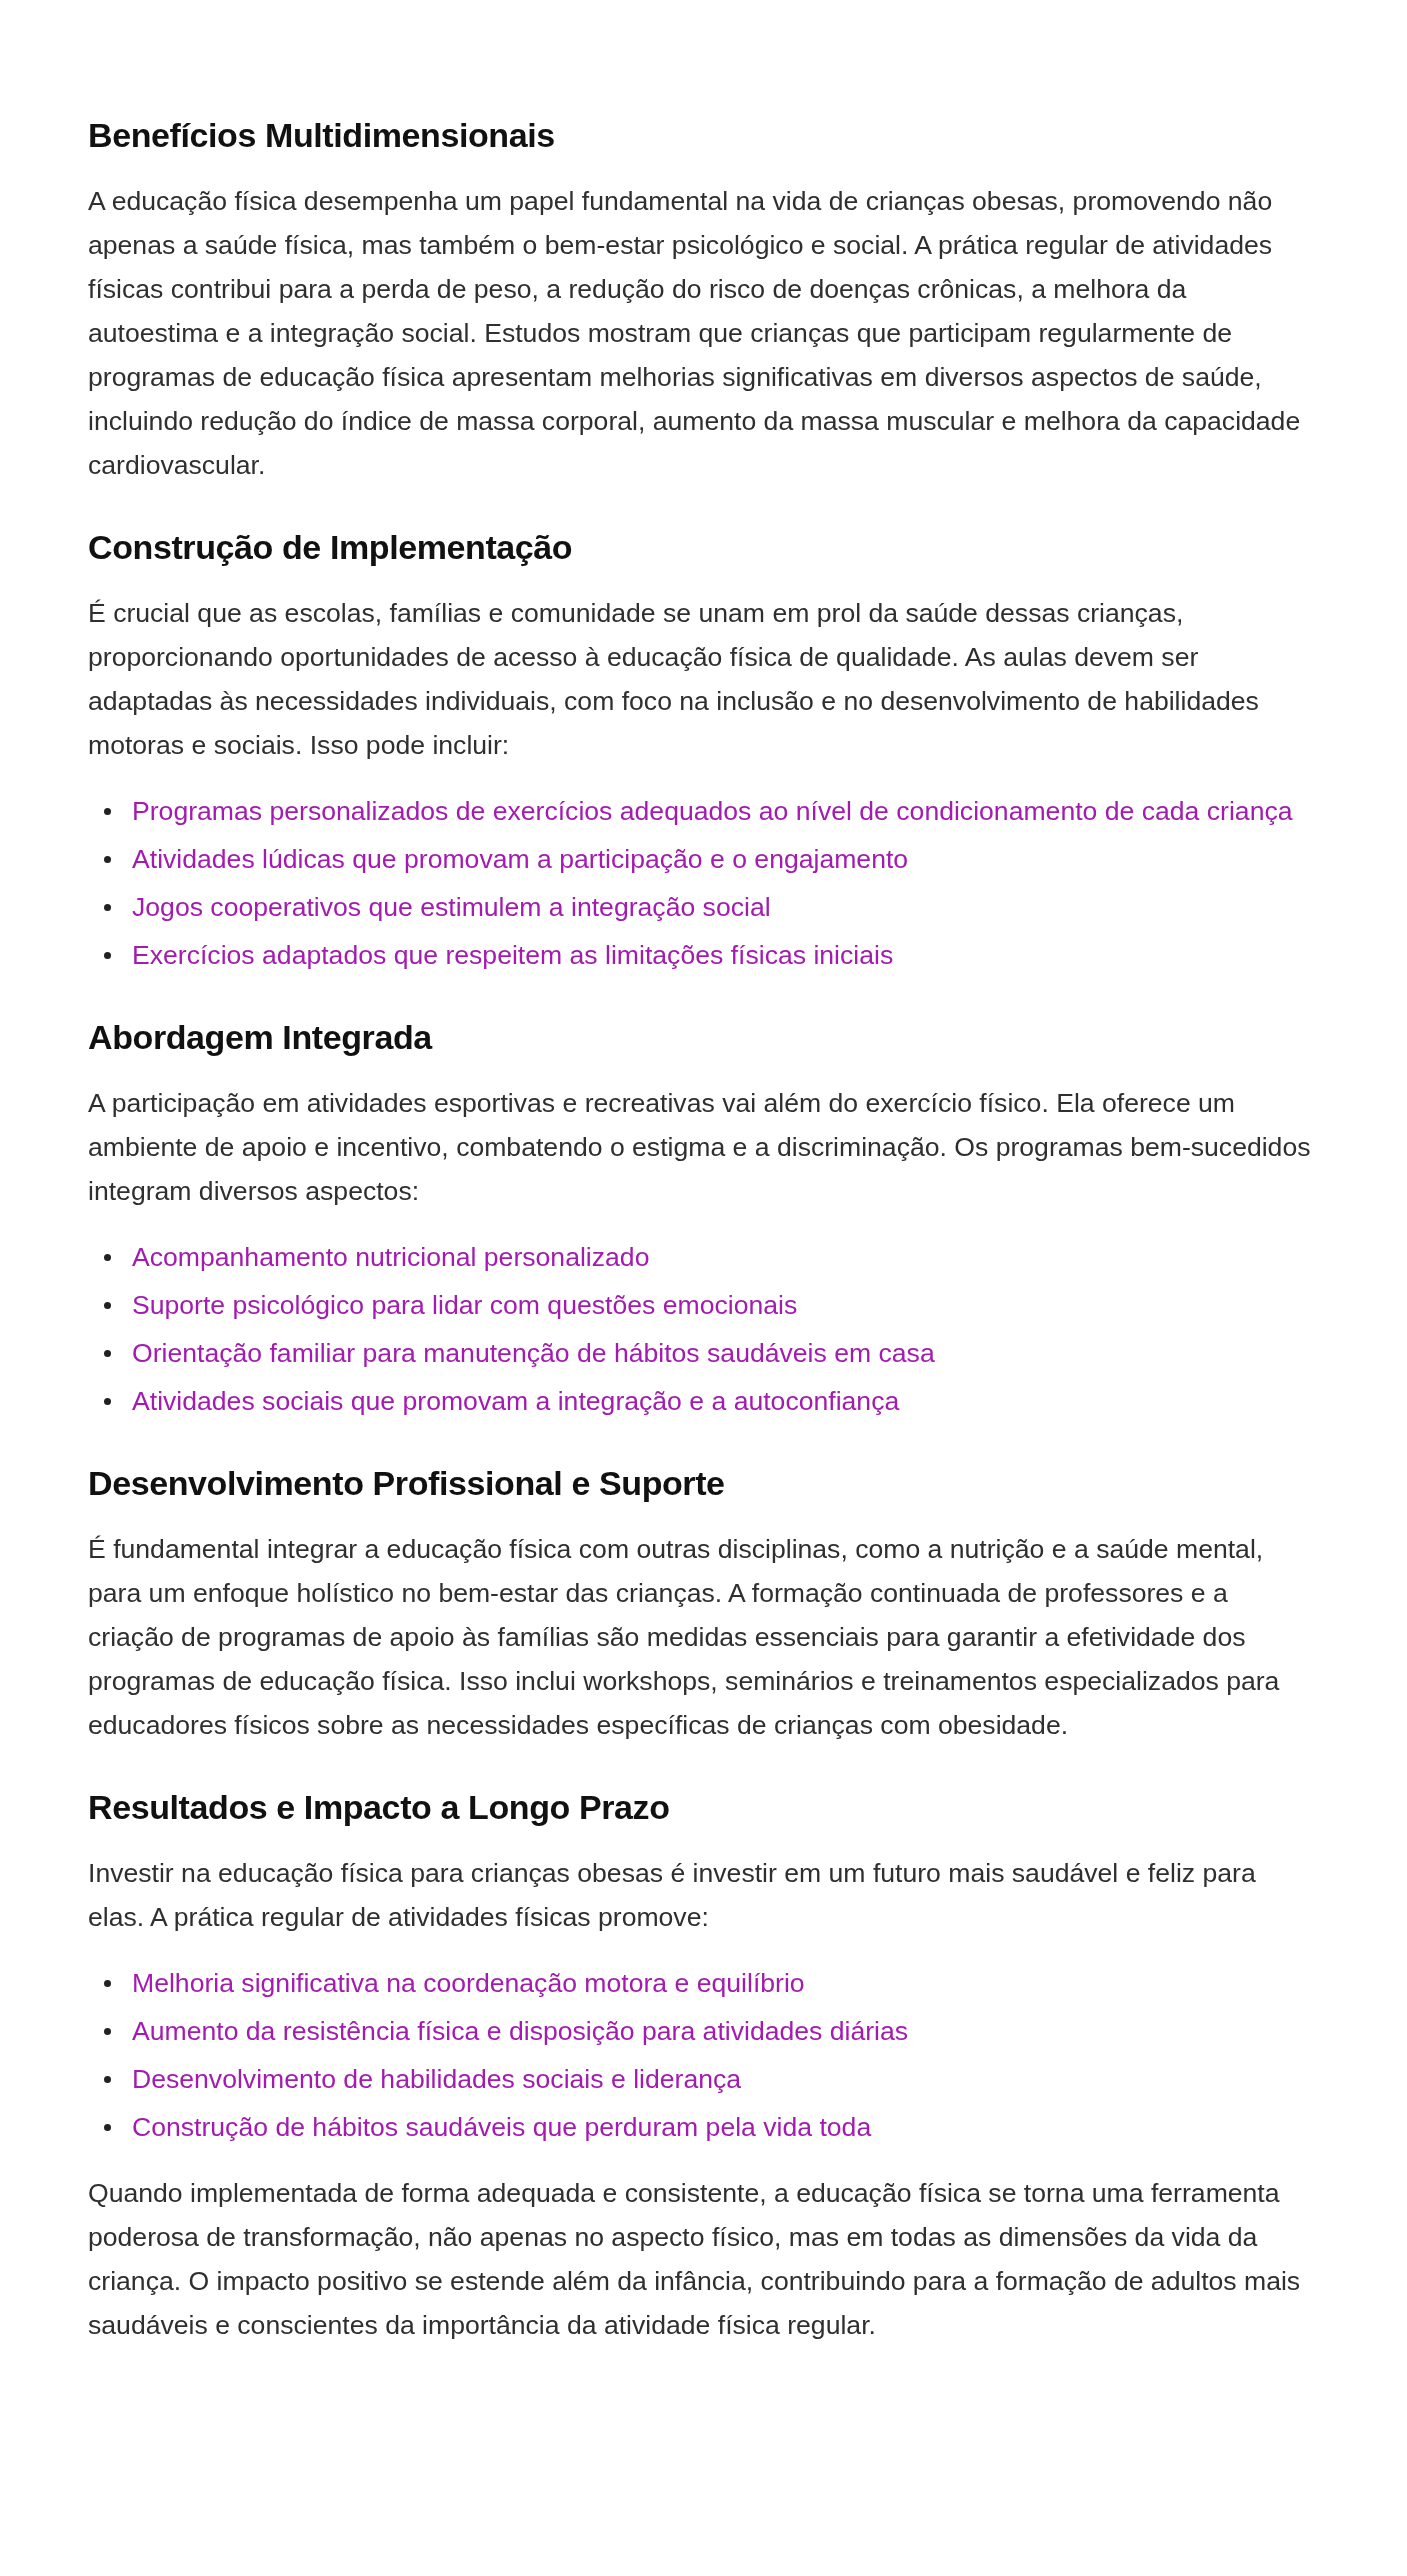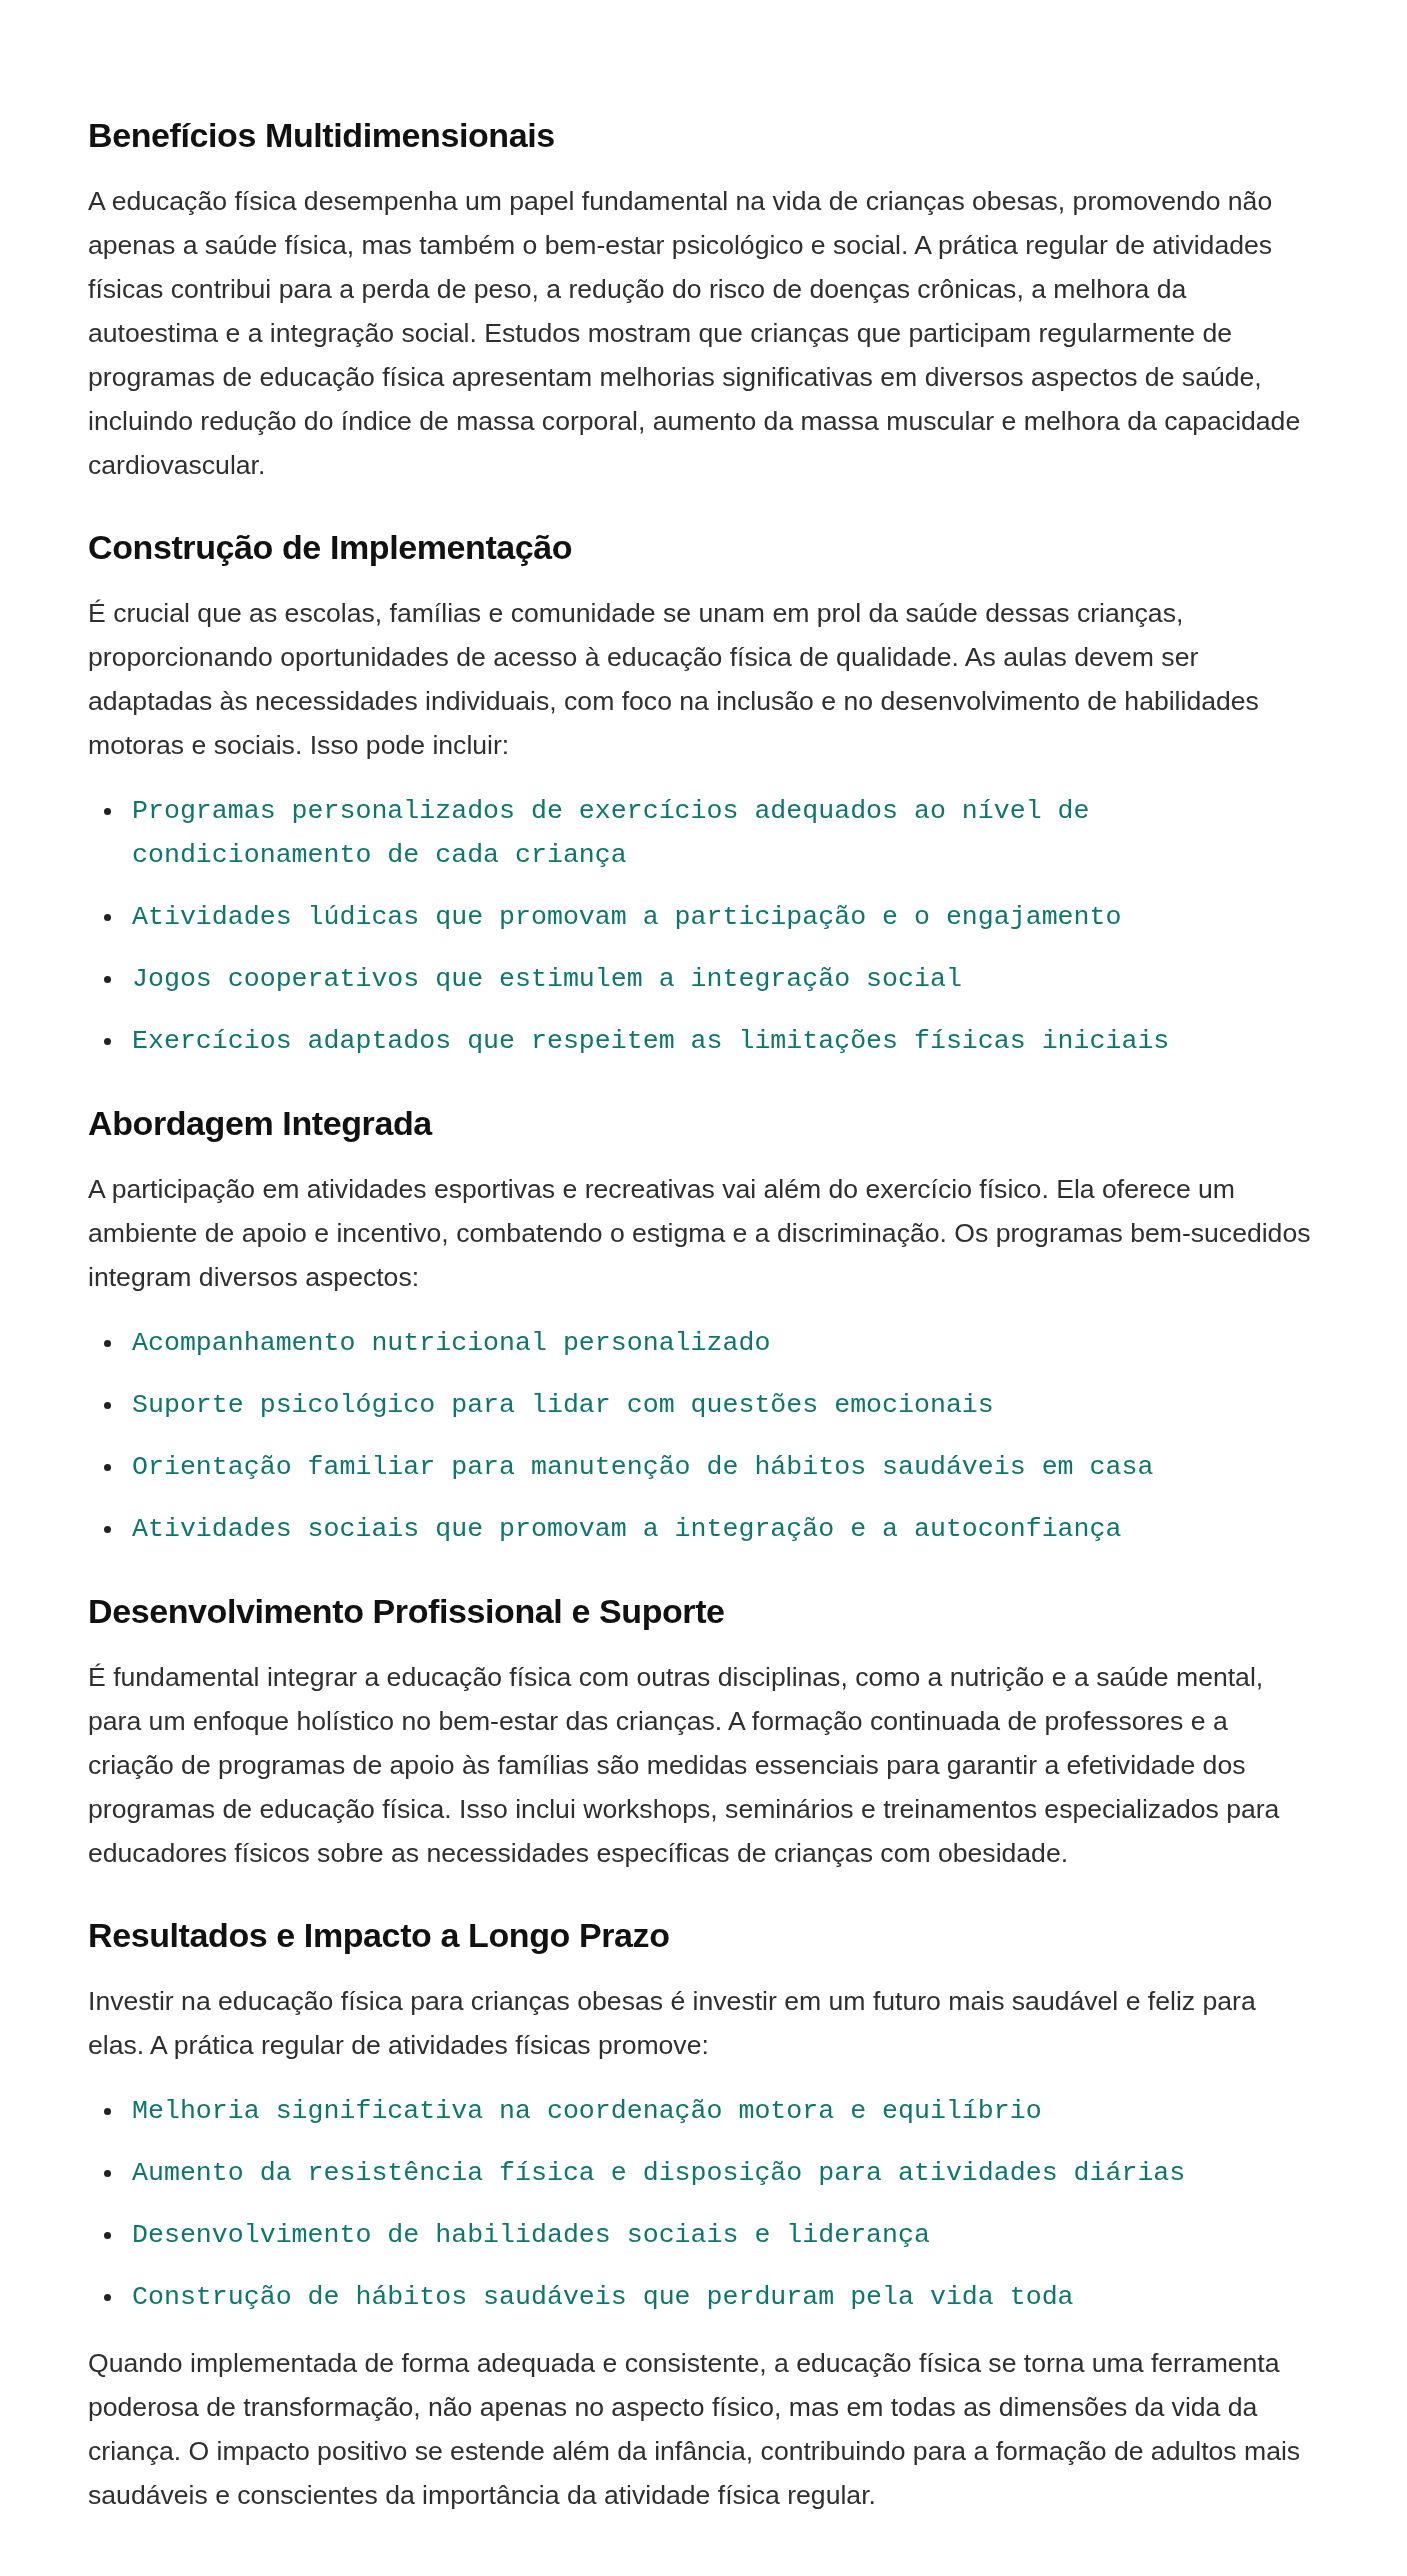--- a/index.html
+++ b/index.html
@@ -47,26 +47,25 @@
   }
   ul.bullet-list {
     margin: 22px 0 0 0;
     padding: 0 0 0 44px;
     list-style: none;
   }
   ul.bullet-list li {
     position: relative;
     font-size: 26.6px;
     line-height: 44px;
-    color: #0f766e;
+    color: #a21caf;
     max-width: 1173px;
-    font-family: Liberation Mono, monospace;
   }
   ul.bullet-list li + li {
-    margin-top: 18px;
+    margin-top: 4px;
   }
   ul.bullet-list li::before {
     content: "";
     position: absolute;
     left: -28px;
     top: 19px;
     width: 7px;
     height: 7px;
     border-radius: 50%;
     background: #222222;

